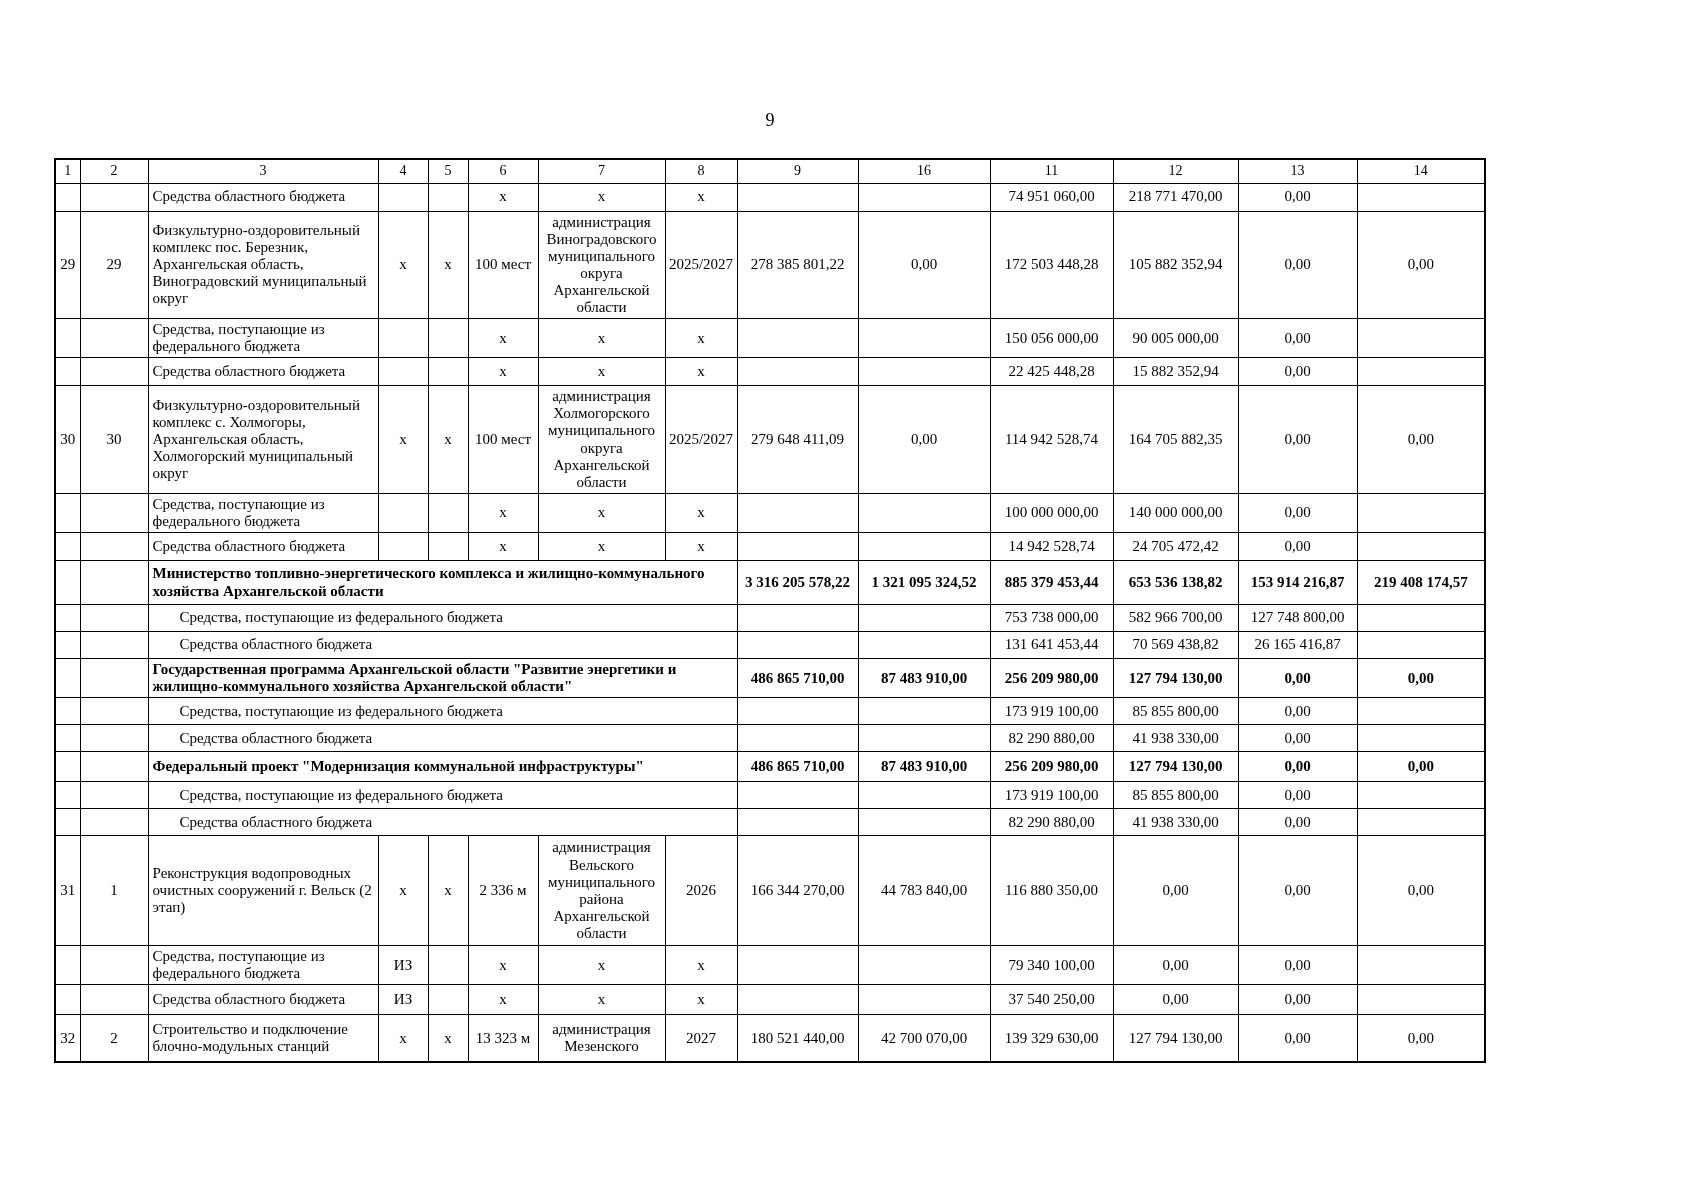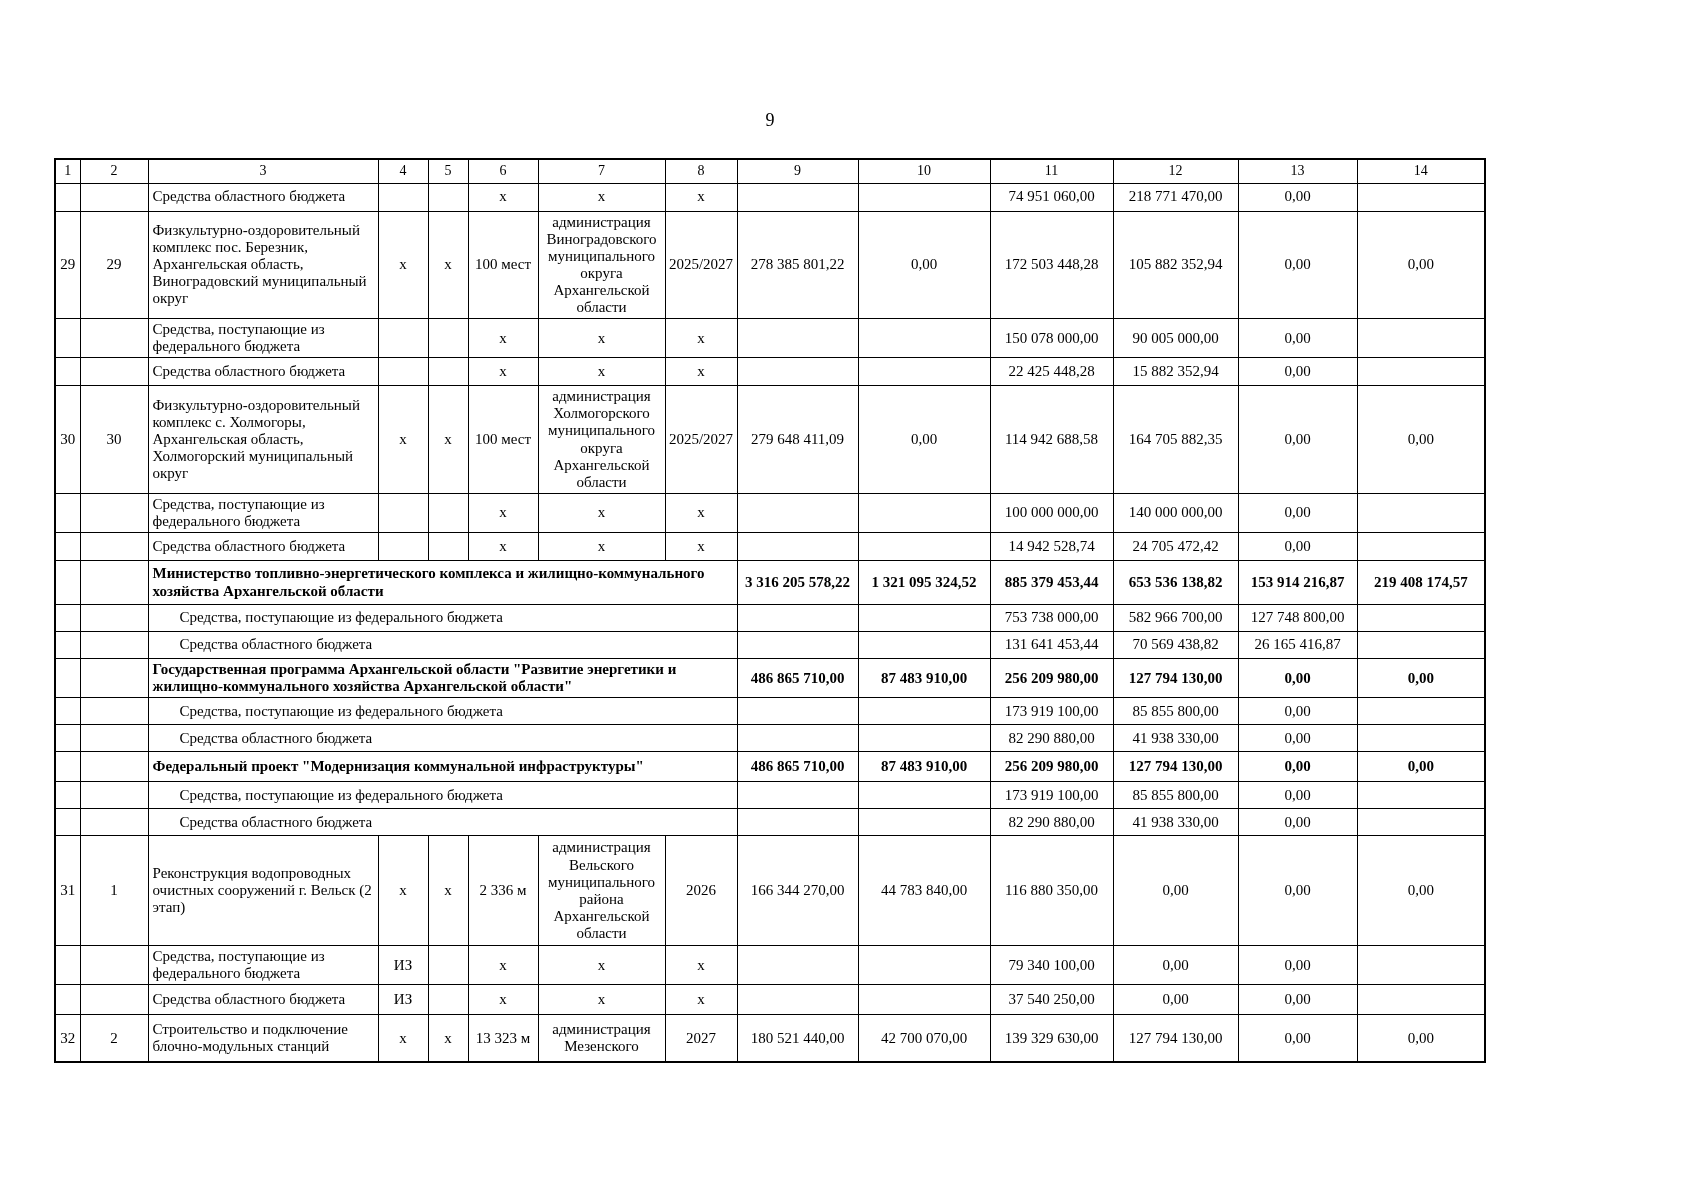--- a/index.html
+++ b/index.html
@@ -58,21 +58,21 @@
       <tr data-name="header-row" style="height: 24px;">
         <td data-name="table-cell">1</td>
         <td data-name="table-cell">2</td>
         <td data-name="table-cell">3</td>
         <td data-name="table-cell">4</td>
         <td data-name="table-cell">5</td>
         <td data-name="table-cell">6</td>
         <td data-name="table-cell">7</td>
         <td data-name="table-cell">8</td>
         <td data-name="table-cell">9</td>
-        <td data-name="table-cell">10</td>
+        <td data-name="table-cell">16</td>
         <td data-name="table-cell">11</td>
         <td data-name="table-cell">12</td>
         <td data-name="table-cell">13</td>
         <td data-name="table-cell">14</td>
       </tr>
       <tr data-name="subrow-regional-budget" style="height: 28px;">
         <td data-name="table-cell"></td>
         <td data-name="table-cell"></td>
         <td data-name="table-cell" class="a-l">Средства областного бюджета</td>
         <td data-name="table-cell"></td>
@@ -107,21 +107,21 @@
         <td data-name="table-cell"></td>
         <td data-name="table-cell"></td>
         <td data-name="table-cell" class="a-l">Средства, поступающие из федерального бюджета</td>
         <td data-name="table-cell"></td>
         <td data-name="table-cell"></td>
         <td data-name="table-cell">x</td>
         <td data-name="table-cell">x</td>
         <td data-name="table-cell">x</td>
         <td data-name="table-cell"></td>
         <td data-name="table-cell"></td>
-        <td data-name="table-cell">150 078 000,00</td>
+        <td data-name="table-cell">150 056 000,00</td>
         <td data-name="table-cell">90 005 000,00</td>
         <td data-name="table-cell">0,00</td>
         <td data-name="table-cell"></td>
       </tr>
       <tr data-name="subrow-regional-budget" style="height: 28px;">
         <td data-name="table-cell"></td>
         <td data-name="table-cell"></td>
         <td data-name="table-cell" class="a-l">Средства областного бюджета</td>
         <td data-name="table-cell"></td>
         <td data-name="table-cell"></td>
@@ -139,21 +139,21 @@
         <td data-name="table-cell">30</td>
         <td data-name="table-cell">30</td>
         <td data-name="table-cell" class="a-l">Физкультурно-оздоровительный комплекс с. Холмогоры, Архангельская область, Холмогорский муниципальный округ</td>
         <td data-name="table-cell">x</td>
         <td data-name="table-cell">x</td>
         <td data-name="table-cell">100 мест</td>
         <td data-name="table-cell">администрация Холмогорского муниципального округа Архангельской области</td>
         <td data-name="table-cell">2025/2027</td>
         <td data-name="table-cell">279 648 411,09</td>
         <td data-name="table-cell">0,00</td>
-        <td data-name="table-cell">114 942 688,58</td>
+        <td data-name="table-cell">114 942 528,74</td>
         <td data-name="table-cell">164 705 882,35</td>
         <td data-name="table-cell">0,00</td>
         <td data-name="table-cell">0,00</td>
       </tr>
       <tr data-name="subrow-federal-budget" style="height: 36px;">
         <td data-name="table-cell"></td>
         <td data-name="table-cell"></td>
         <td data-name="table-cell" class="a-l">Средства, поступающие из федерального бюджета</td>
         <td data-name="table-cell"></td>
         <td data-name="table-cell"></td>

